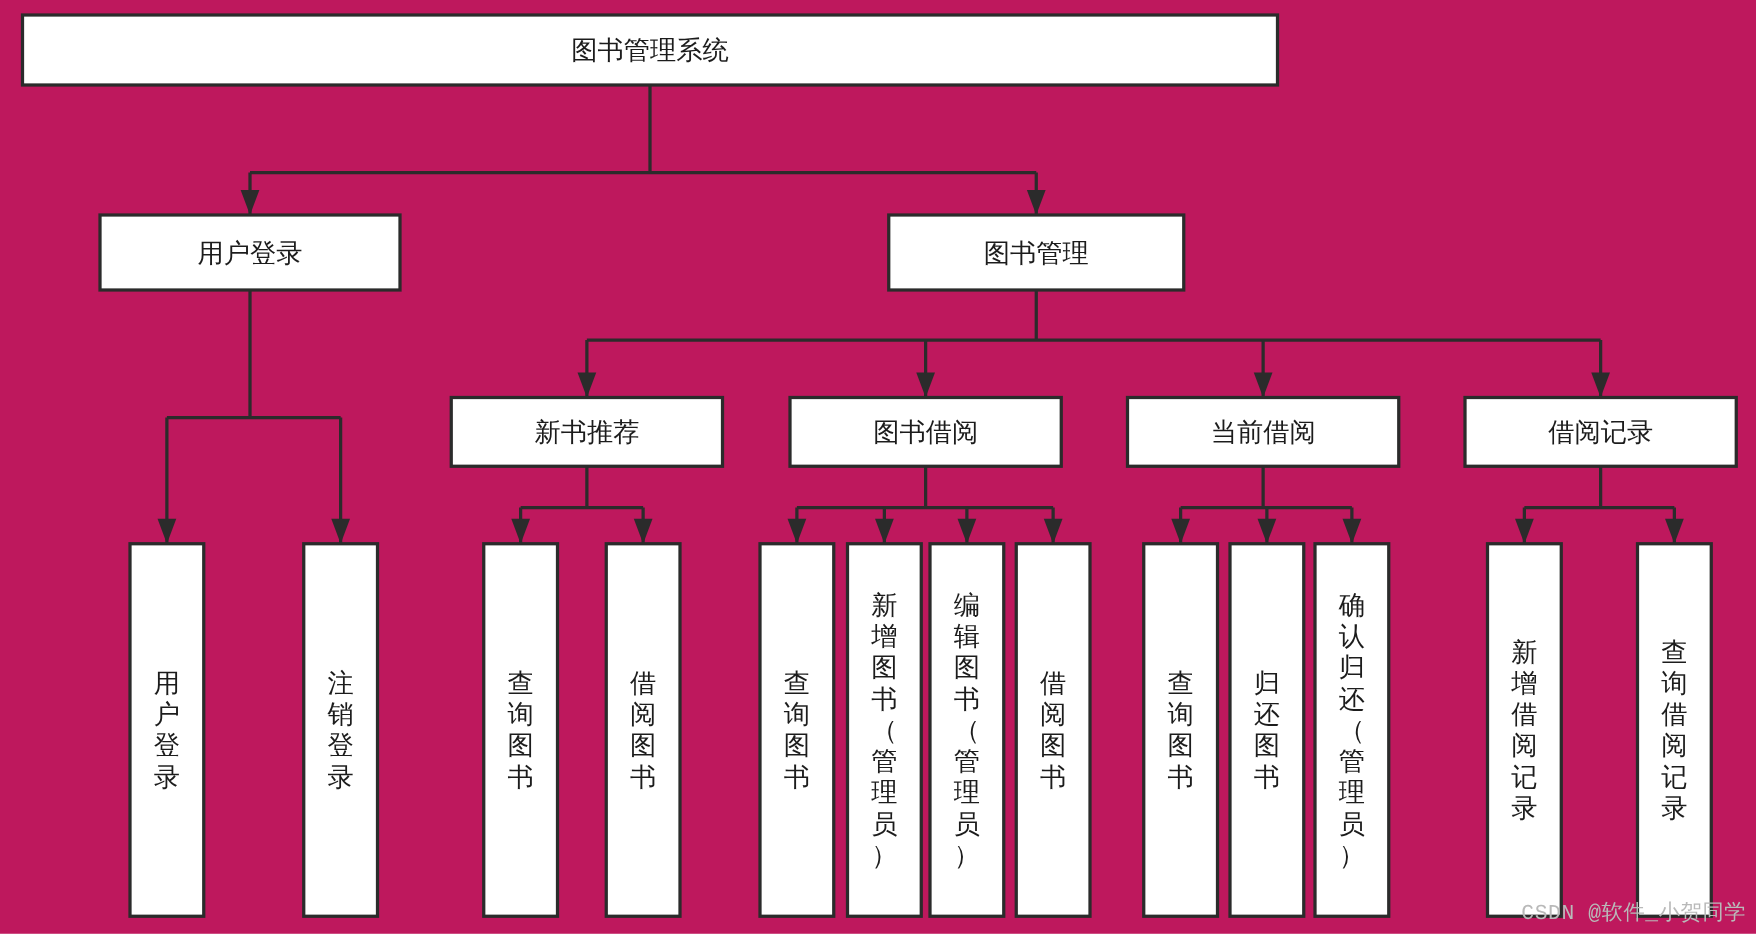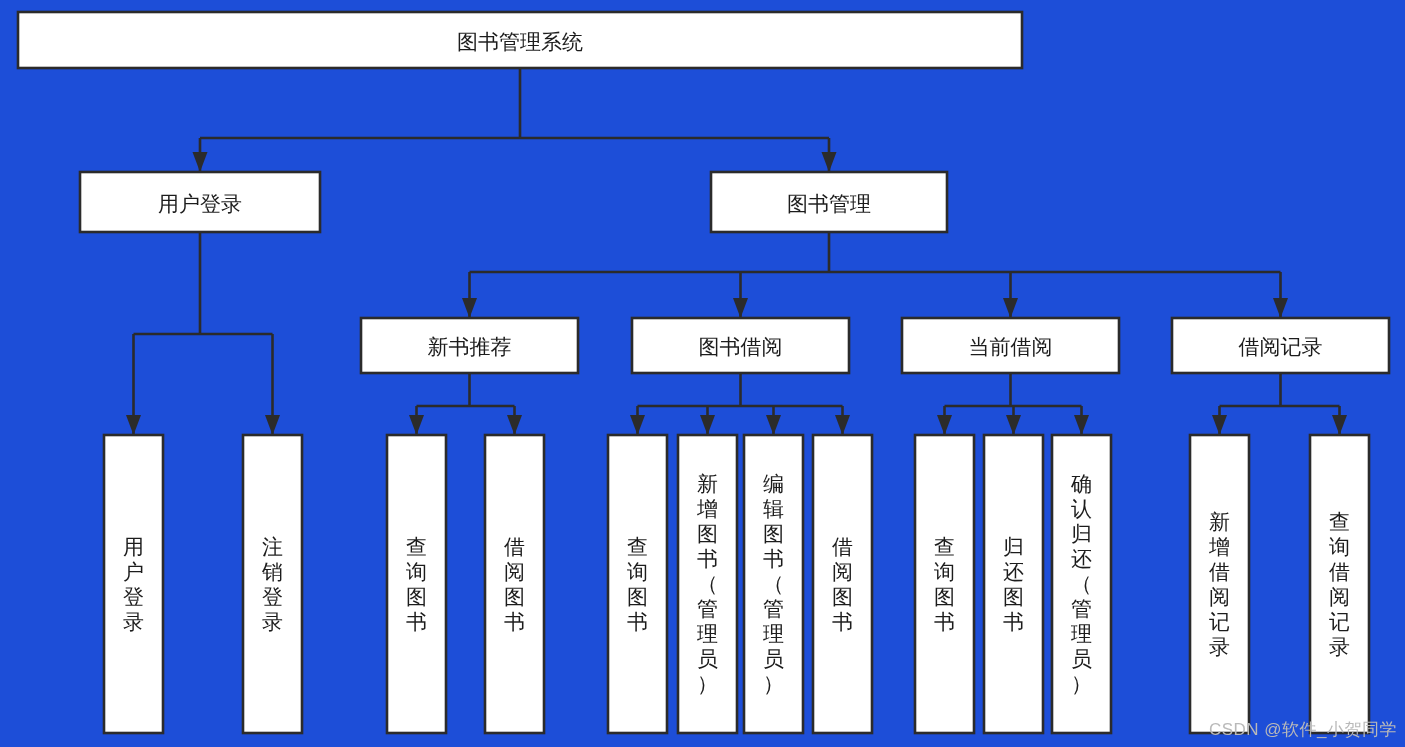--- a/index.html
+++ b/index.html
@@ -10,21 +10,21 @@
   body {
     width: 1405px;
     height: 747px;
     font-family: "Liberation Sans", "DejaVu Sans", sans-serif;
     overflow: hidden;
   }
   #diagram-root {
     position: relative;
     width: 1405px;
     height: 747px;
-    background: #1d4ed8;
+    background: #be185d;
   }
   svg.flow {
     position: absolute;
     top: 0;
     left: 0;
     width: 1405px;
     height: 747px;
     display: block;
   }
   .node-rect {
@@ -54,21 +54,21 @@
     font-family: "Liberation Sans", "DejaVu Sans", sans-serif;
     font-size: 21px;
     fill: #1c1c1c;
     text-anchor: middle;
     white-space: pre;
   }
   .watermark {
     position: absolute;
     right: 8px;
     bottom: 6px;
-    font-family: Liberation Sans, sans-serif;
+    font-family: Liberation Mono, monospace;
     font-size: 17px;
     color: #b9b9b9;
     letter-spacing: 0.5px;
     user-select: none;
     pointer-events: none;
   }
 </style>
 </head>
 <body>
 

